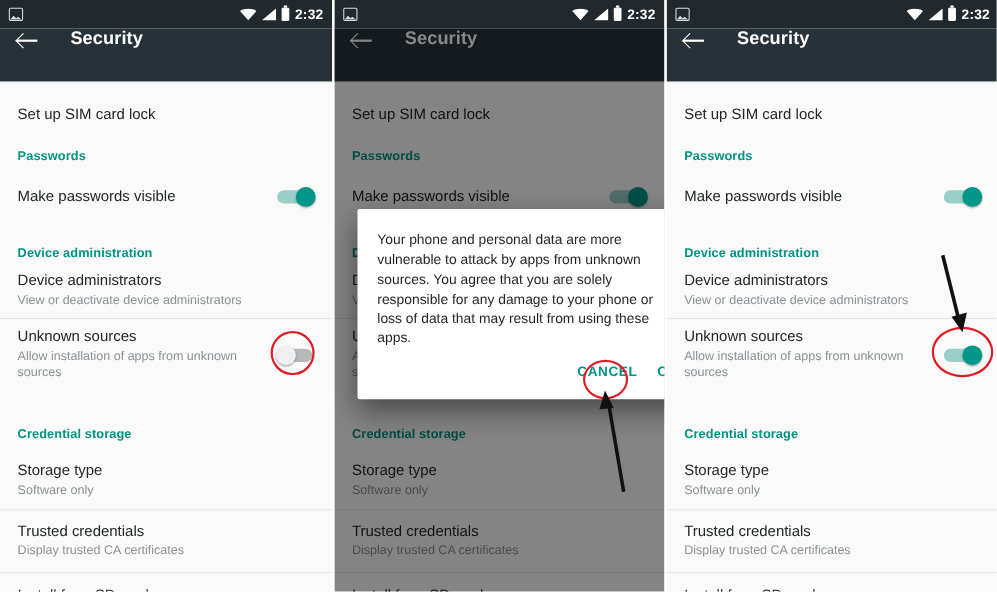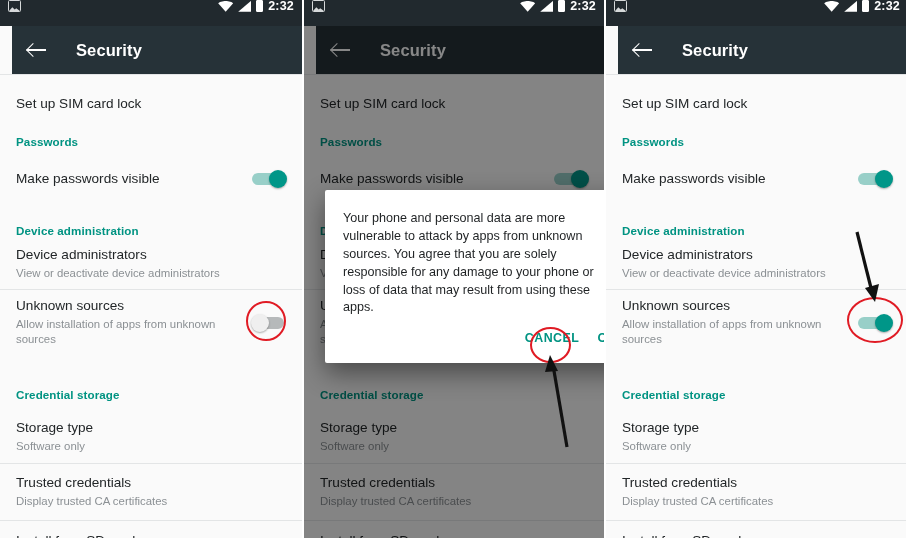--- a/index.html
+++ b/index.html
@@ -22,21 +22,21 @@
     flex: 0 0 302px;
   }
   .panel.mid { width: 300px; flex: 0 0 300px; }
   .gap { flex: 0 0 2px; background: #ffffff; height: 538px; }
 
   
   .statusbar {
     height: 26px;
     background: #21292e;
     display: flex;
-    align-items: flex-start;
+    align-items: center;
     padding: 0 8px;
     position: relative;
     z-index: 3;
   }
   .sb-left { display: flex; align-items: center; gap: 5px; }
   .sb-right {
     margin-left: auto;
     display: flex;
     align-items: center;
     gap: 5px;
@@ -87,25 +87,24 @@
     top: -3px; left: 1px;
     width: 3px; height: 2px;
     background: #ffffff;
   }
 
   
   .appbar {
     height: 48px;
     background: #263238;
     display: flex;
-    align-items: center;
+    align-items: flex-start;
     padding-left: 14px;
     position: relative;
     z-index: 3;
-    margin-left: 12px;
   }
   .back-arrow {
     width: 22px; height: 22px;
     position: relative;
     cursor: pointer;
     flex: 0 0 22px;
   }
   .back-arrow::before {
     content: "";
     position: absolute;

